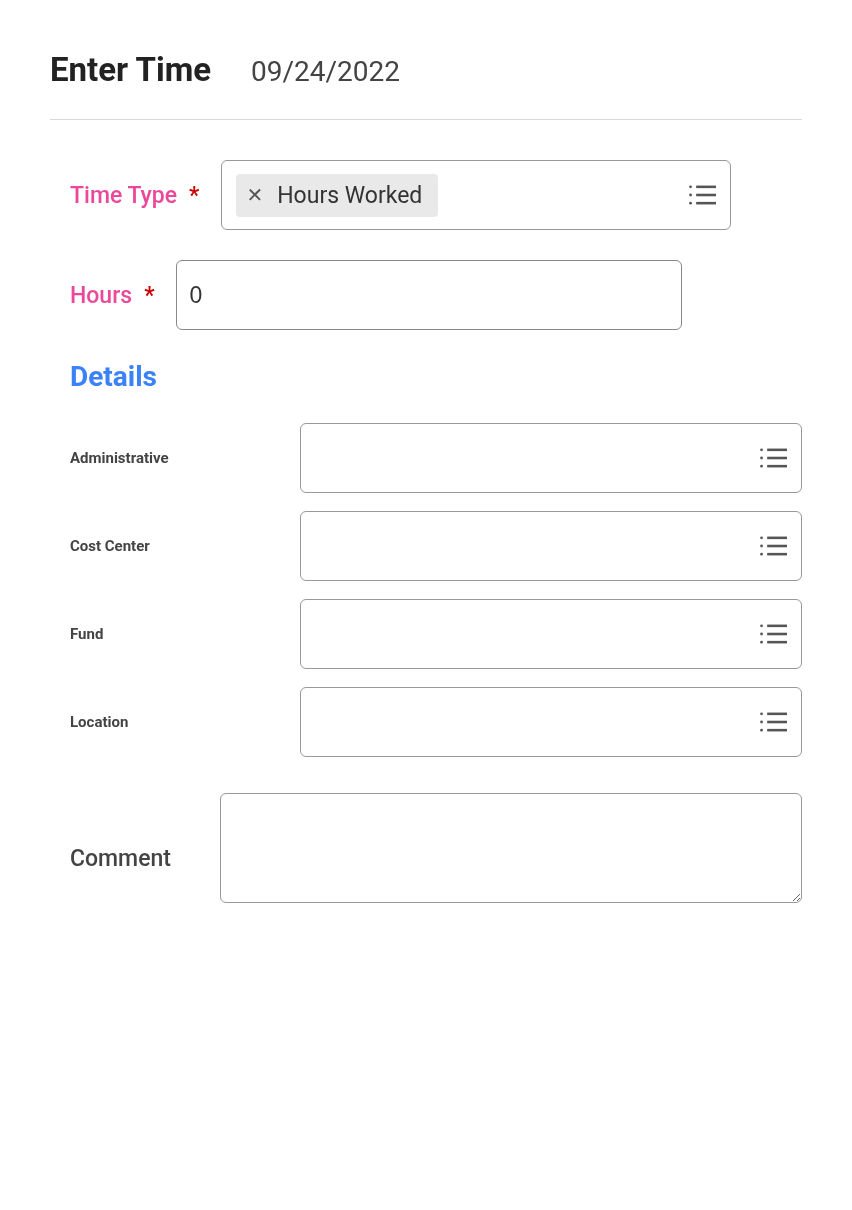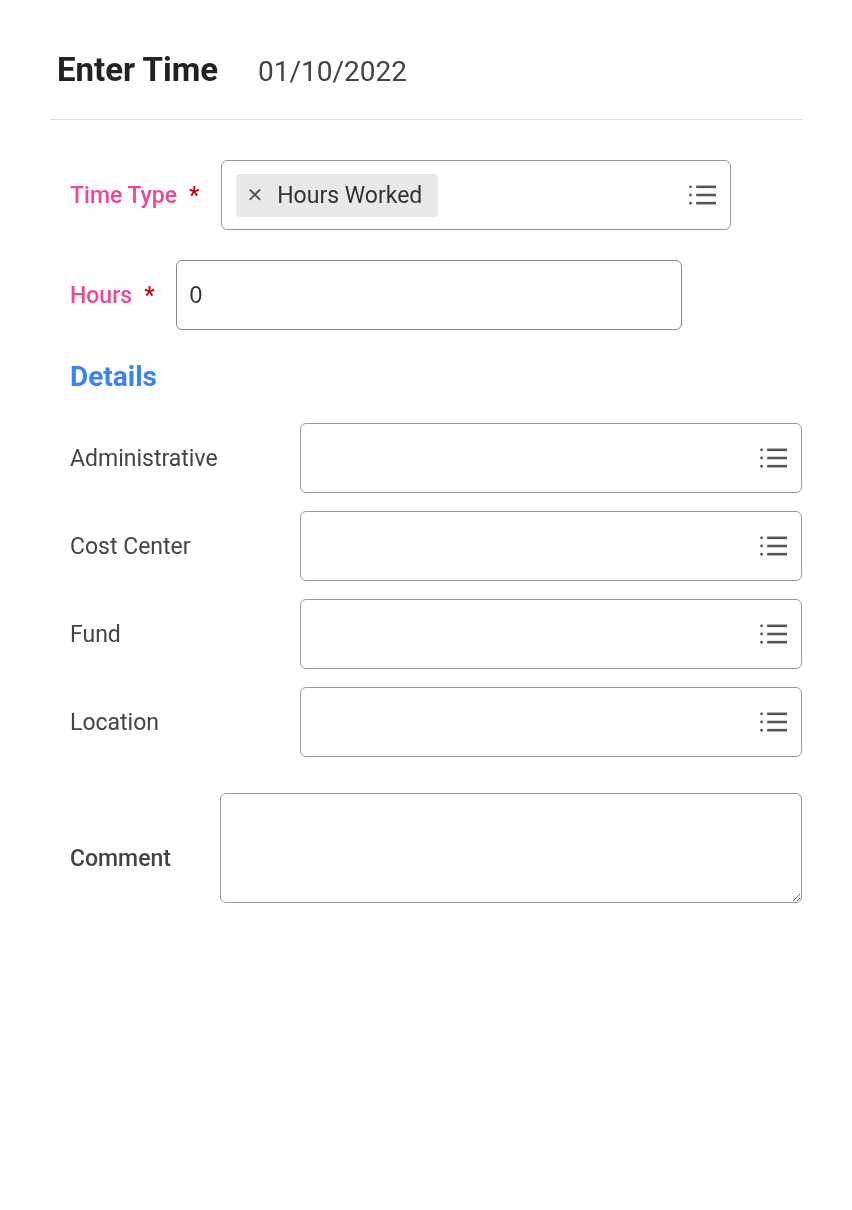--- a/index.html
+++ b/index.html
@@ -17,21 +17,20 @@
     .header-row {
       display: flex;
       align-items: baseline;
       gap: 40px;
       margin-bottom: 30px;
     }
     .title {
       font-size: 33px;
       font-weight: 700;
       color: #222;
-      margin-left: 7px;
     }
     .date {
       font-size: 28px;
       font-weight: 400;
       color: #444;
     }
     hr.divider {
       border: none;
       border-top: 1px solid #d9d9d9;
       margin: 0 0 40px 0;
@@ -101,22 +100,22 @@
       margin: 30px 0 30px 20px;
     }
     .details-row {
       display: flex;
       align-items: center;
       margin-bottom: 18px;
       padding-left: 20px;
     }
     .details-label {
       width: 230px;
-      font-size: 23px;
-      font-weight: 400;
+      font-size: 15px;
+      font-weight: 700;
       color: #444;
       flex-shrink: 0;
     }
     .details-picker {
       flex: 1;
       display: flex;
       align-items: center;
       justify-content: flex-end;
       border: 1.5px solid #999;
       border-radius: 6px;
@@ -149,21 +148,21 @@
       background: #fff;
       resize: both;
     }
   </style>
 </head>
 <body>
 
 <div class="container">
   <div class="header-row">
     <span class="title">Enter Time</span>
-    <span class="date">01/10/2022</span>
+    <span class="date">09/24/2022</span>
   </div>
   <hr class="divider">
 
   <div class="field-row">
     <span class="label">Time Type</span>
     <span class="asterisk">*</span>
     <div class="picker" style="width:510px;">
       <span class="chip">
         <span class="x">✕</span>
         <span>Hours Worked</span>

